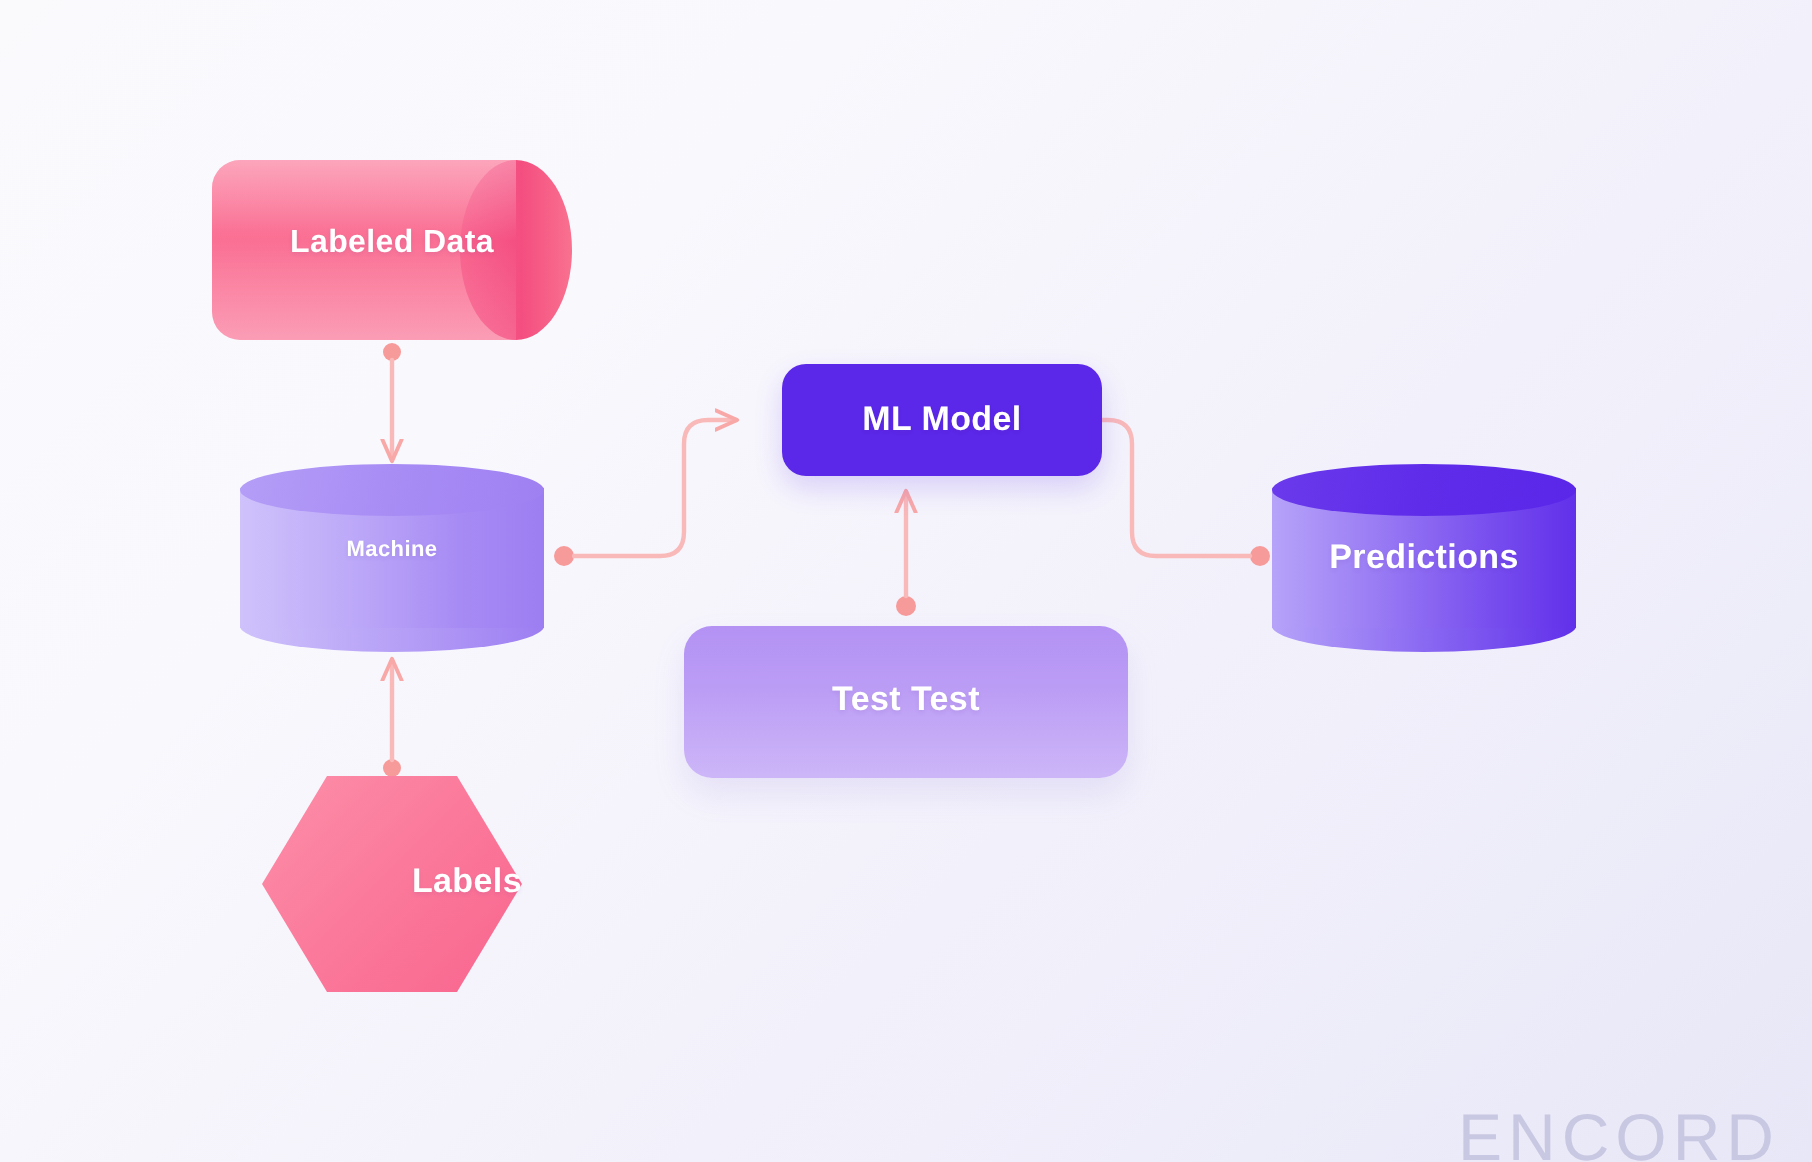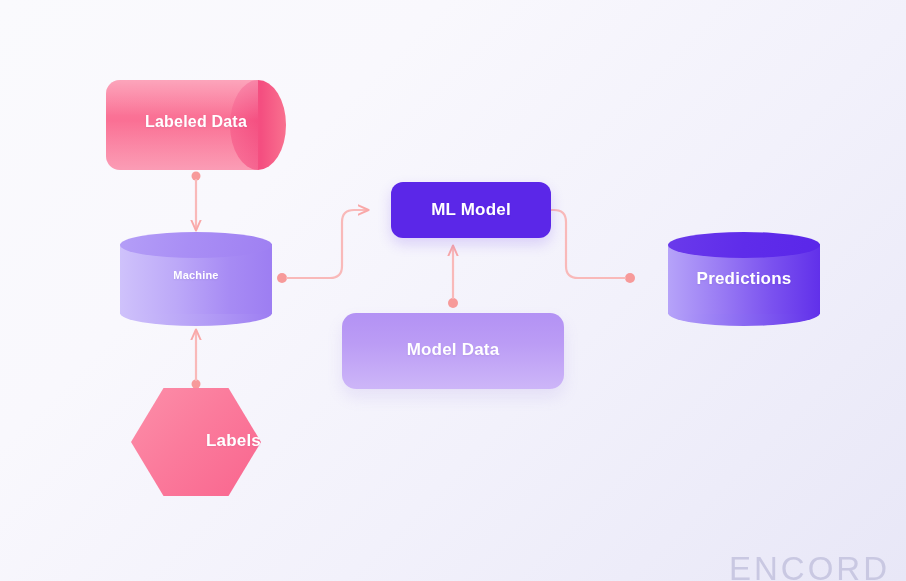--- a/index.html
+++ b/index.html
@@ -92,21 +92,20 @@
   }
   #machine .node-label { top: 37px; font-size: 11px; }
 
   
   #predictions {
     position: absolute;
     left: 636px;
     top: 232px;
     width: 152px;
     height: 94px;
-    margin-left: 32px;
   }
   #predictions .body {
     position: absolute;
     left: 0; top: 12px;
     width: 152px; height: 70px;
     background: linear-gradient(90deg, #b6a3f9 0%, #9a7cf4 34%, #7b52ef 68%, #6130ea 100%);
   }
   #predictions .top {
     position: absolute;
     left: 0; top: 0;
@@ -249,21 +248,21 @@
   <div id="labels">
     <div class="hex"></div>
     <div class="node-label">Labels</div>
   </div>
 
   <div id="ml-model">
     <div class="node-label">ML Model</div>
   </div>
 
   <div id="test-data">
-    <div class="node-label">Model Data</div>
+    <div class="node-label">Test Test</div>
   </div>
 
   <div id="predictions">
     <div class="bottom"></div>
     <div class="body"></div>
     <div class="top"></div>
     <div class="node-label">Predictions</div>
   </div>
 
   <div id="encord-logo">

